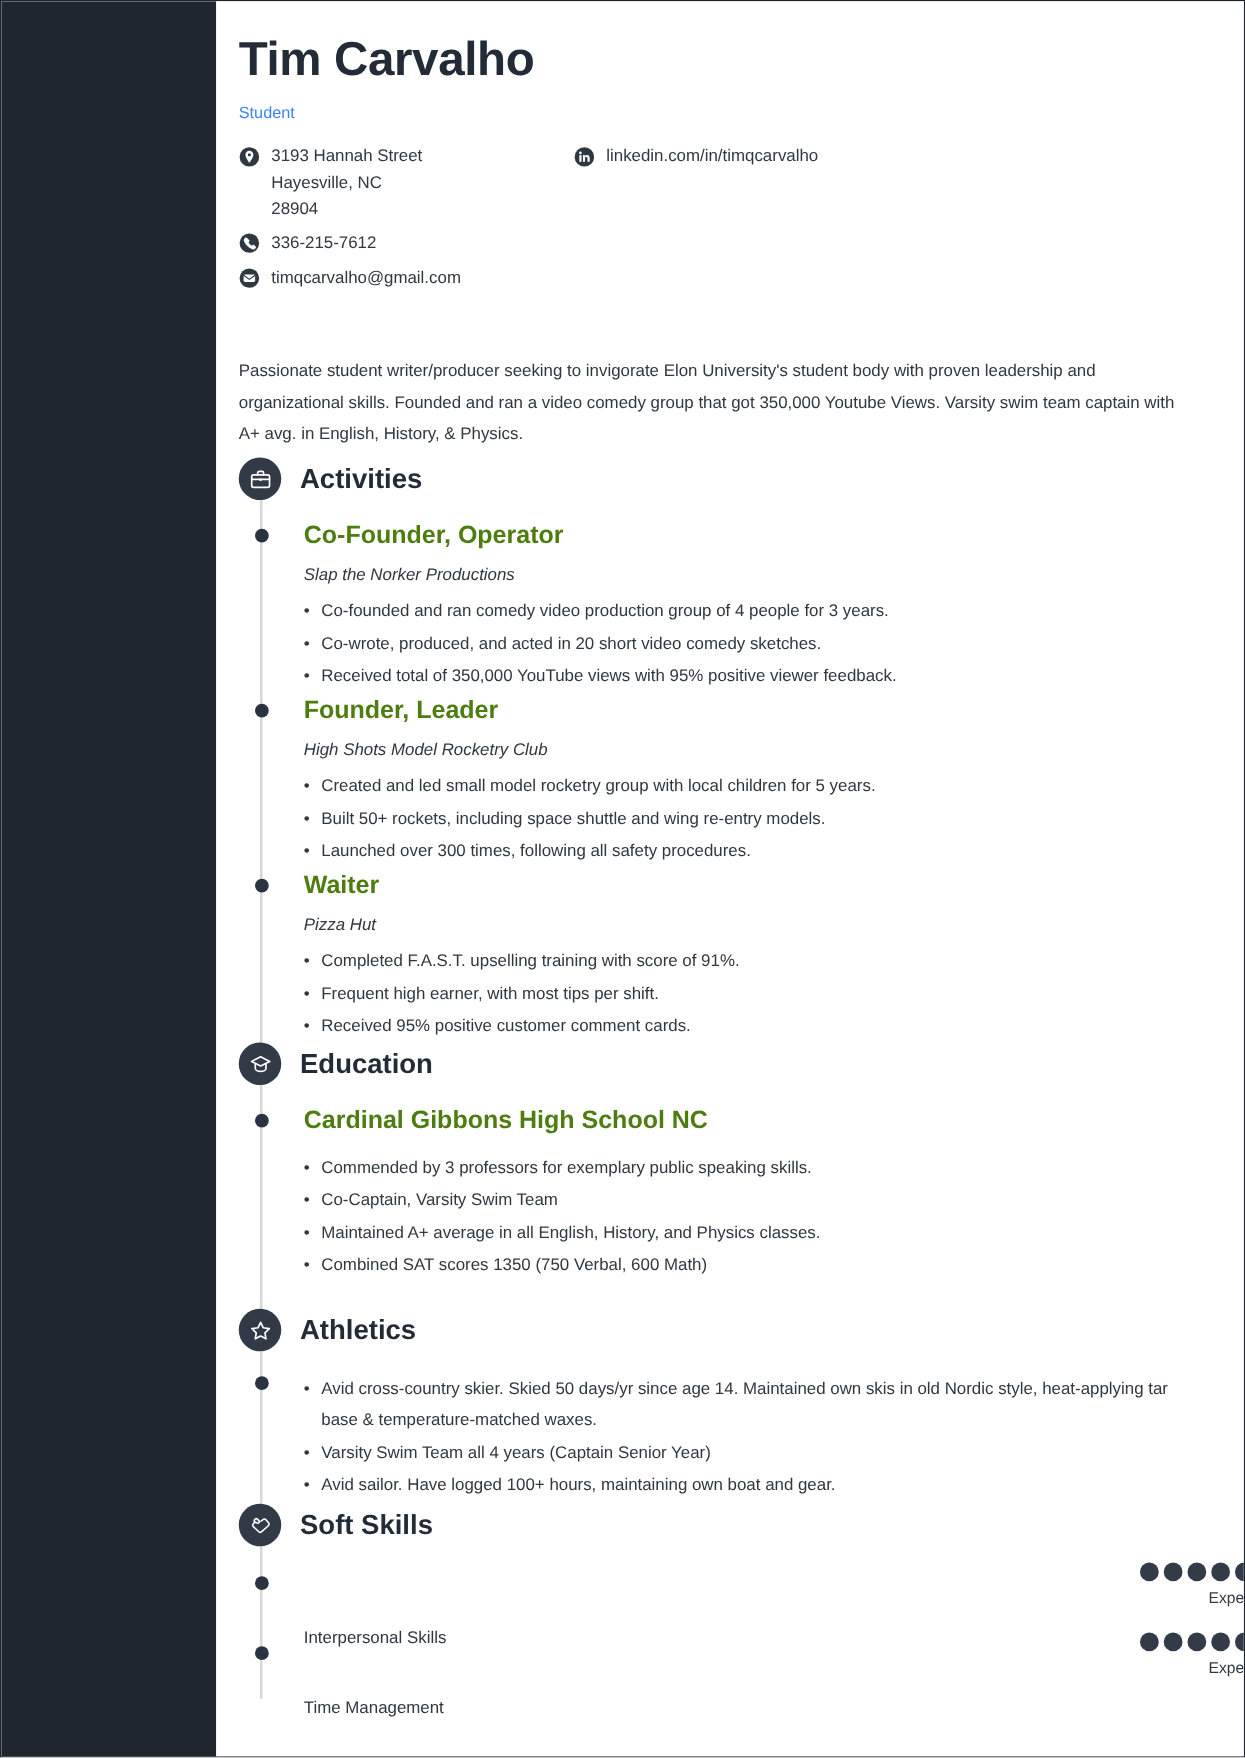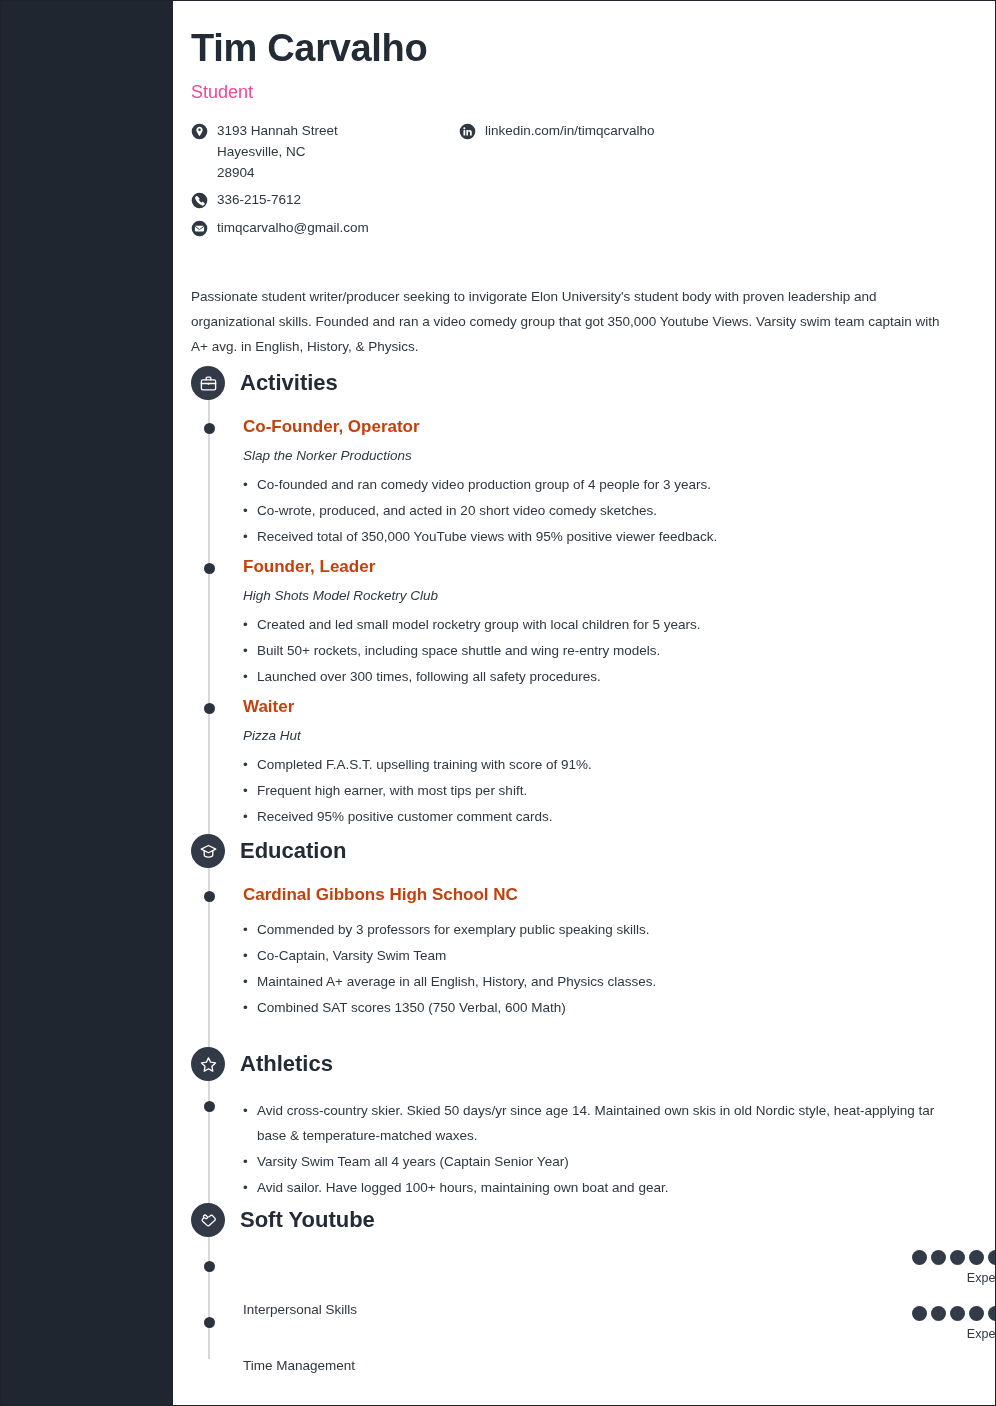--- a/index.html
+++ b/index.html
@@ -55,22 +55,22 @@
   .header { position: absolute; left: 190px; top: 26px; width: 790px; }
 
   .name {
     font-size: 38px;
     font-weight: bold;
     color: #222b36;
     letter-spacing: -0.3px;
     line-height: 1.15;
   }
   .job-title {
-    font-size: 18px;
-    color: #ec4899;
+    font-size: 13px;
+    color: #3b82f6;
     margin-top: 11px;
     font-weight: normal;
   }
 
   .contacts {
     position: relative;
     margin-top: 18px;
     height: 130px;
   }
   .contact-col-left { position: absolute; left: 0; top: 0; width: 260px; }
@@ -134,23 +134,23 @@
   .entry { position: absolute; z-index: 2; }
   .dot {
     position: absolute;
     left: -39px;
     top: 7px;
     width: 11px; height: 11px;
     border-radius: 50%;
     background: #2b3340;
   }
   .entry-title {
-    font-size: 17px;
+    font-size: 20px;
     font-weight: bold;
-    color: #c2410c;
+    color: #4d7c0f;
     line-height: 1.25;
   }
   .entry-sub {
     font-size: 13.5px;
     font-style: italic;
     color: #2f3740;
     margin-top: 11px;
   }
   ul.bullets {
     list-style: none;
@@ -378,21 +378,21 @@
     </ul>
   </div>
 
   <div class="section-head" style="left:190px; top:1202px;">
     <span class="sec-badge">
       <svg width="19" height="19" viewBox="0 0 24 24" fill="none" stroke="#ffffff" stroke-width="1.6" stroke-linecap="round" stroke-linejoin="round">
         <path d="M12.3 7.6l2-1.7c.9-.8 2.3-.7 3.1.2l2.6 2.9c.8.9.7 2.3-.2 3.1l-7 6.2a1.9 1.9 0 0 1-2.6-.1L4.6 13c-.8-.8-.8-2.1 0-2.9l1.6-1.6"></path>
         <path d="M6.2 8.5c-.8-.8-.8-2 0-2.8.8-.8 2-.8 2.8 0l1.2 1.2c.6.6.6 1.6 0 2.2-.6.6-1.6.6-2.2 0z"></path>
       </svg>
     </span>
-    <span class="sec-title">Soft Youtube</span>
+    <span class="sec-title">Soft Skills</span>
   </div>
 
   <div class="skill-row" style="left:242px; top:1253px;">
     <span class="dot"></span>
     <span class="skill-name">Interpersonal Skills</span>
     <span class="skill-meter">
       <span class="pips">
         <span class="pip on"></span>
         <span class="pip on"></span>
         <span class="pip on"></span>

